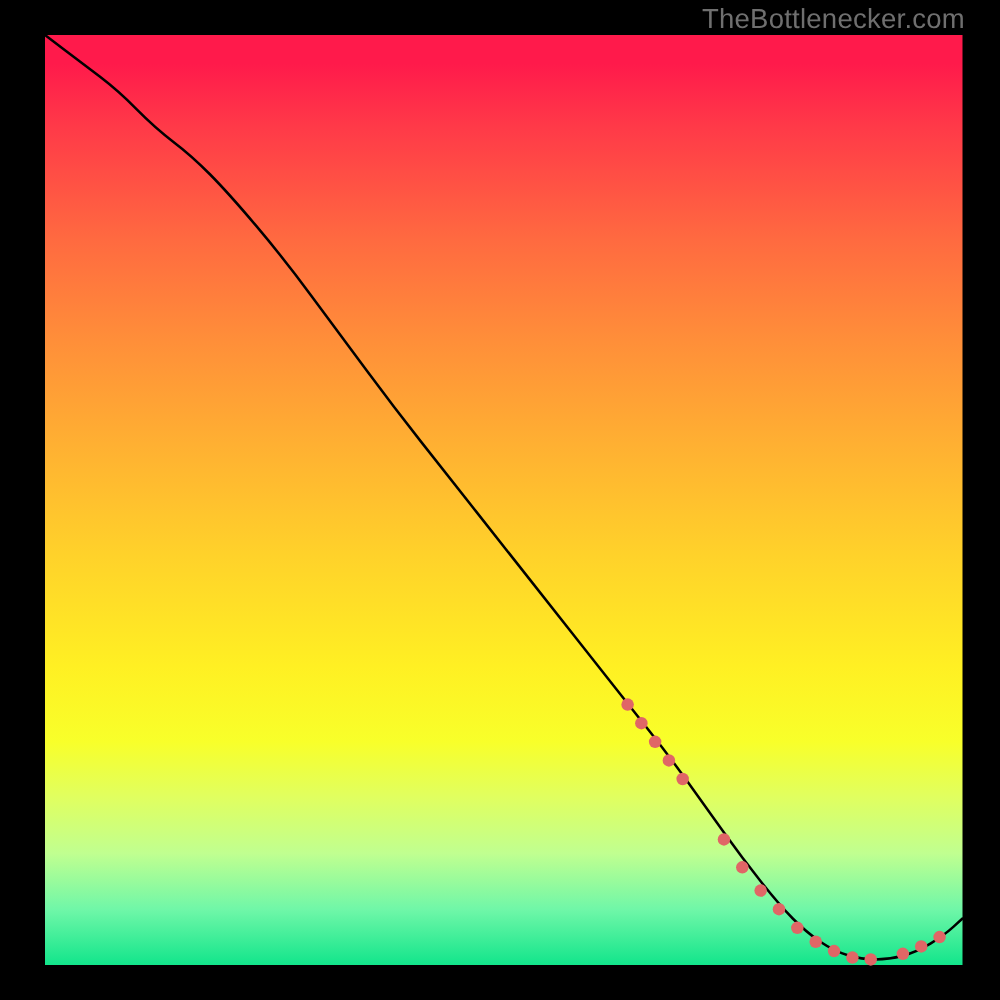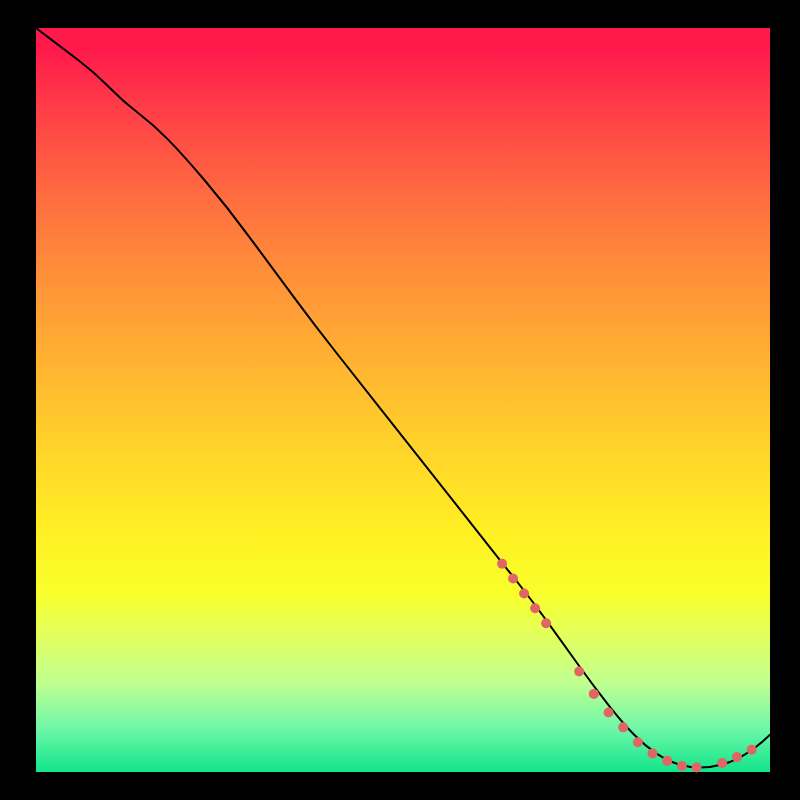--- a/index.html
+++ b/index.html
@@ -50,20 +50,21 @@
     pointer-events: none;
   }
 </style>
 </head>
 <body>
 
 <div class="stage">
 
   <div class="plot" style="left: 36px; top: 28px; width: 734px; height: 744px;"></div>
 
+  <div class="brand" style="right: 28px; top: 2px;">TheBottlenecker.com</div>
 
   <svg class="curve" width="800" height="800" viewBox="0 0 800 800">
     <g>
       <path id="curve-path" fill="none" stroke="#000000" stroke-width="2" stroke-linecap="round" d="M 36 28 Q 36 28 50.68 39.16000000000001 Q 65.36 50.32000000000002 80.03999999999999 61.48000000000003 Q 94.72 72.64000000000004 109.4 87.52000000000001 Q 124.08 102.39999999999998 138.76 113.55999999999999 Q 153.44 124.72 168.12 139.60000000000002 Q 182.8 154.48000000000002 204.82 180.52 Q 226.84 206.56 248.86 236.31999999999996 Q 270.88 266.0799999999999 292.9 295.84 Q 314.92 325.6 336.94 353.5 Q 358.96 381.4 380.98 409.3 Q 403 437.20000000000005 425.02 465.1 Q 447.04 493 461.72 511.6 Q 476.4 530.2 491.08 548.8 Q 505.76 567.4 520.44 586 Q 535.1200000000001 604.6 549.8000000000001 625.06 Q 564.48 645.52 579.1600000000001 665.98 Q 593.84 686.44 608.52 705.04 Q 623.2 723.64 634.21 734.8 Q 645.22 745.9599999999999 656.23 753.4 Q 667.24 760.84 678.25 764.188 Q 689.26 767.536 700.27 767.536 Q 711.28 767.536 722.29 764.56 Q 733.3 761.584 744.31 754.8879999999999 Q 755.3199999999999 748.192 762.66 741.496 T 770 734.8"></path>
     </g>
     <g id="marker-layer">
         <circle cx="502.09000000000003" cy="563.68" r="5" fill="#e06666"></circle>
         <circle cx="513.1" cy="578.56" r="5" fill="#e06666"></circle>
         <circle cx="524.11" cy="593.44" r="5" fill="#e06666"></circle>
         <circle cx="535.1200000000001" cy="608.32" r="5" fill="#e06666"></circle>

